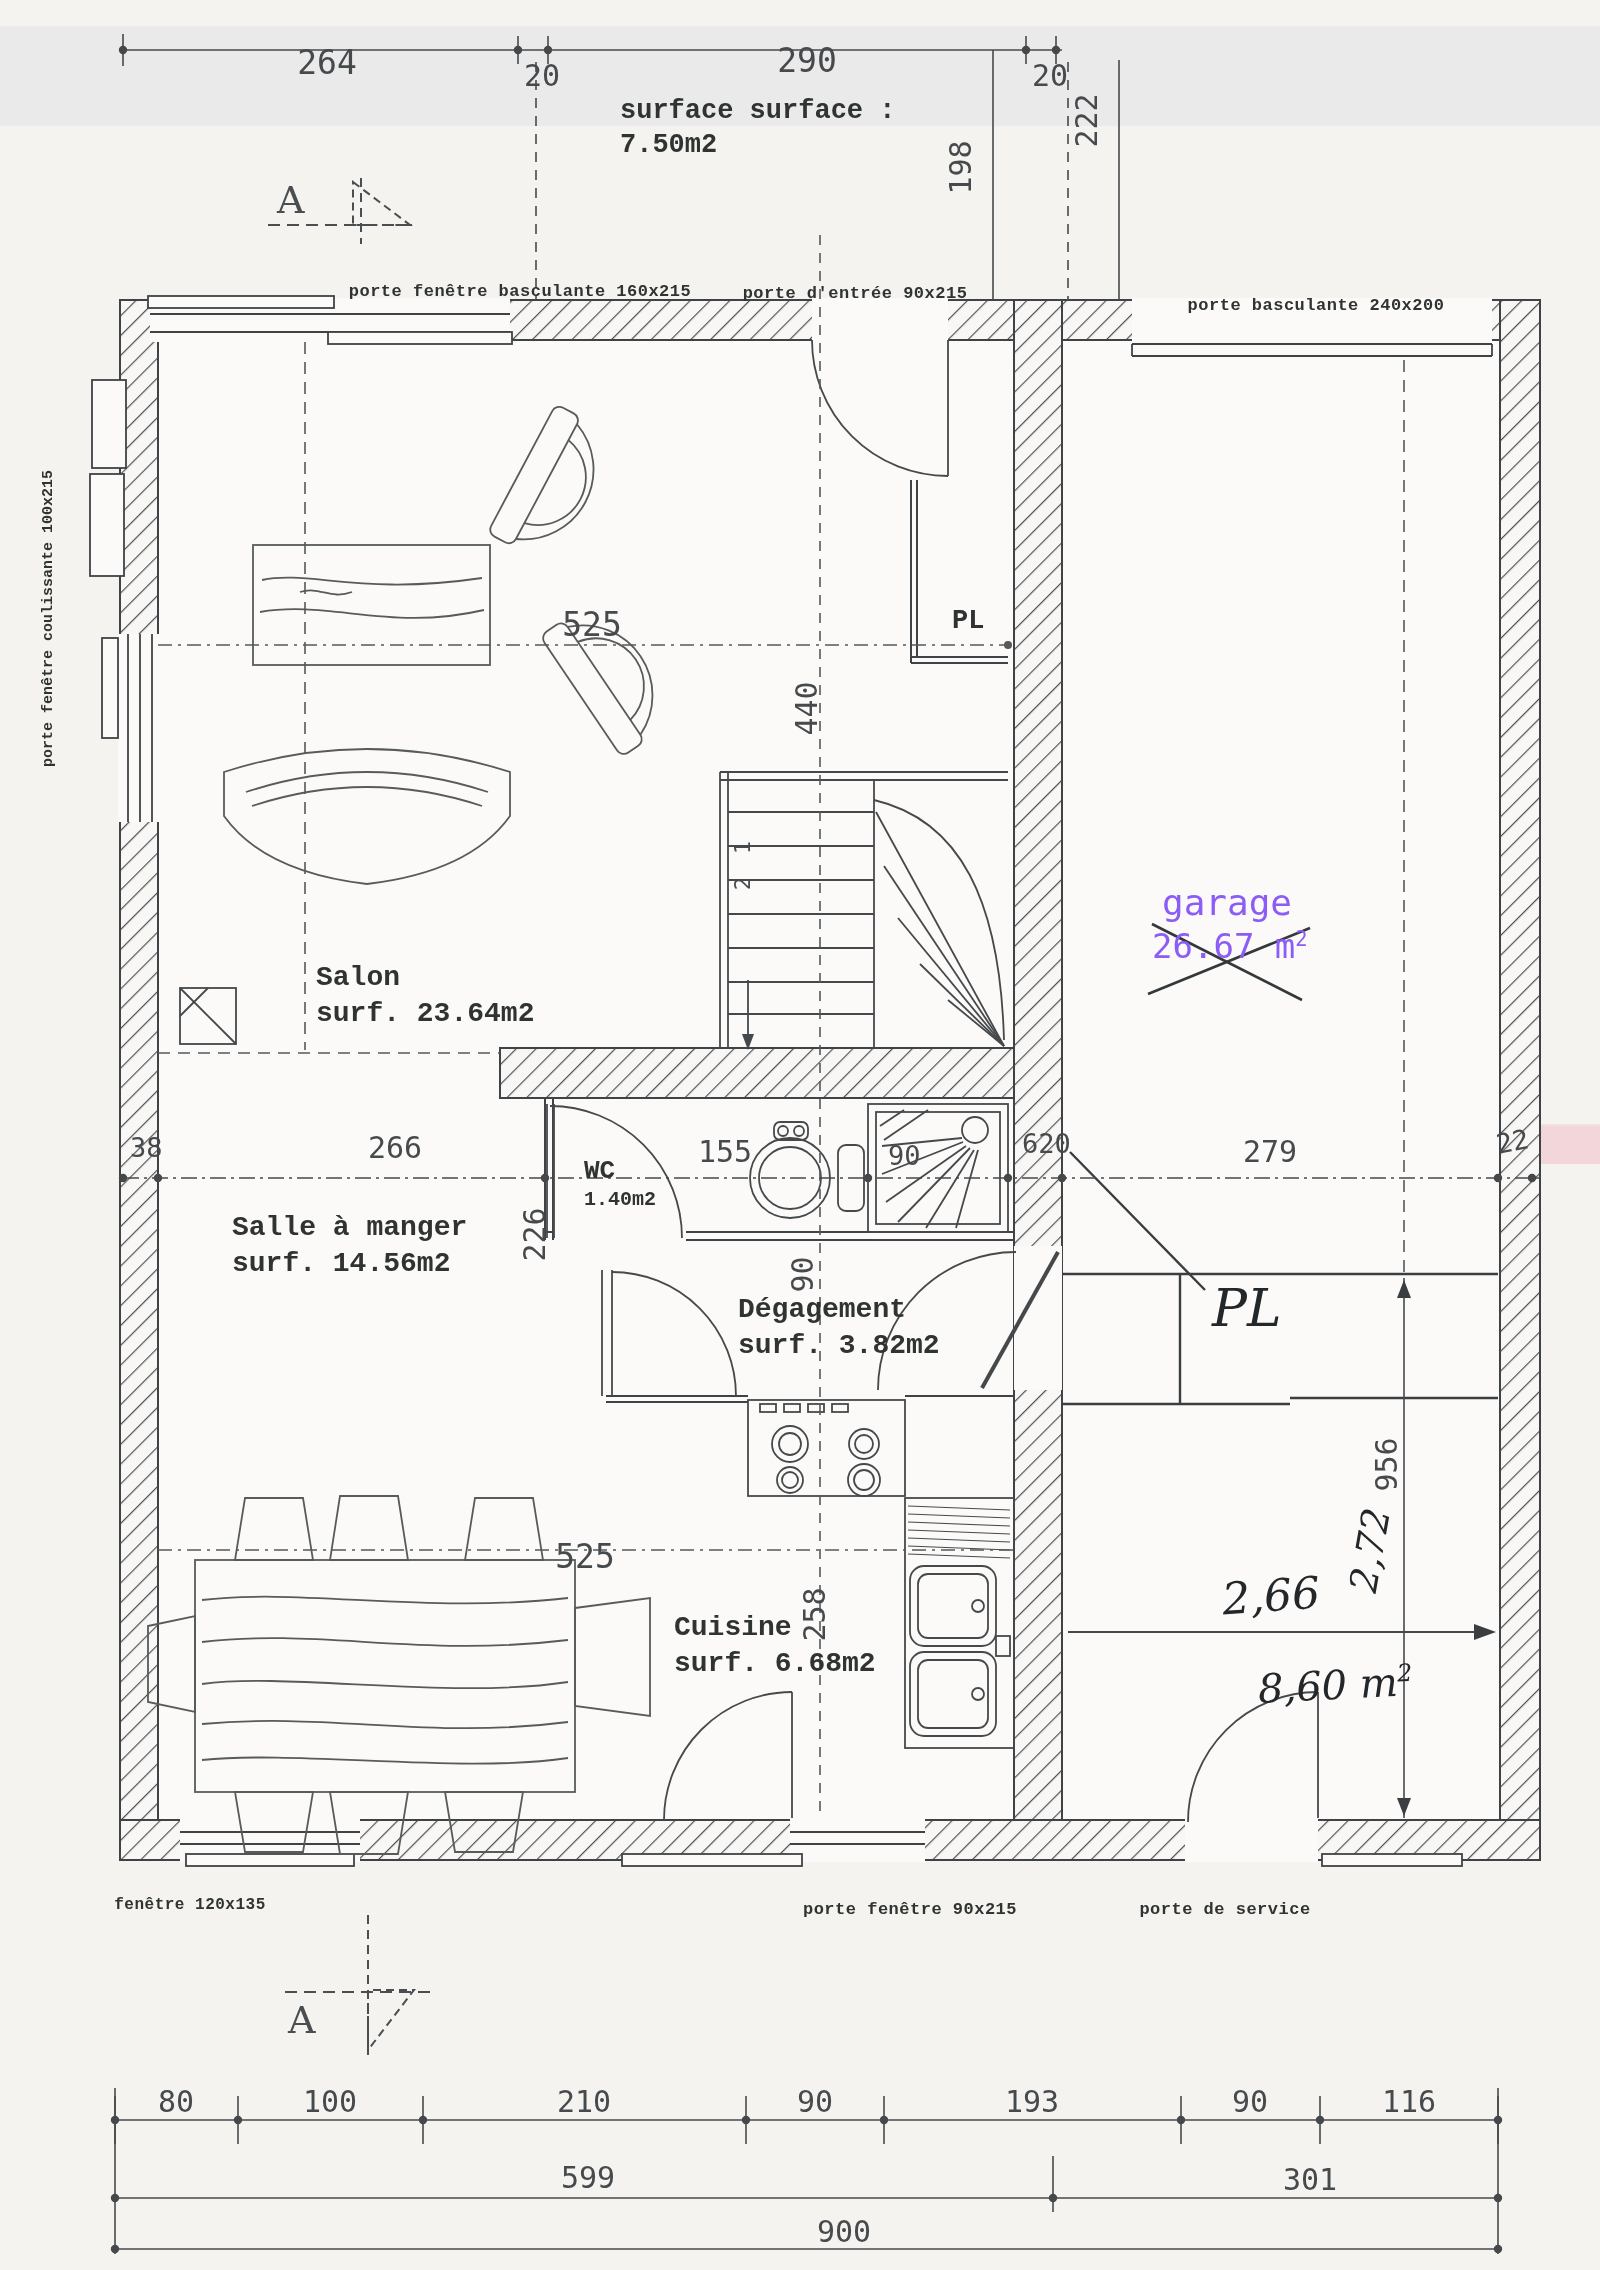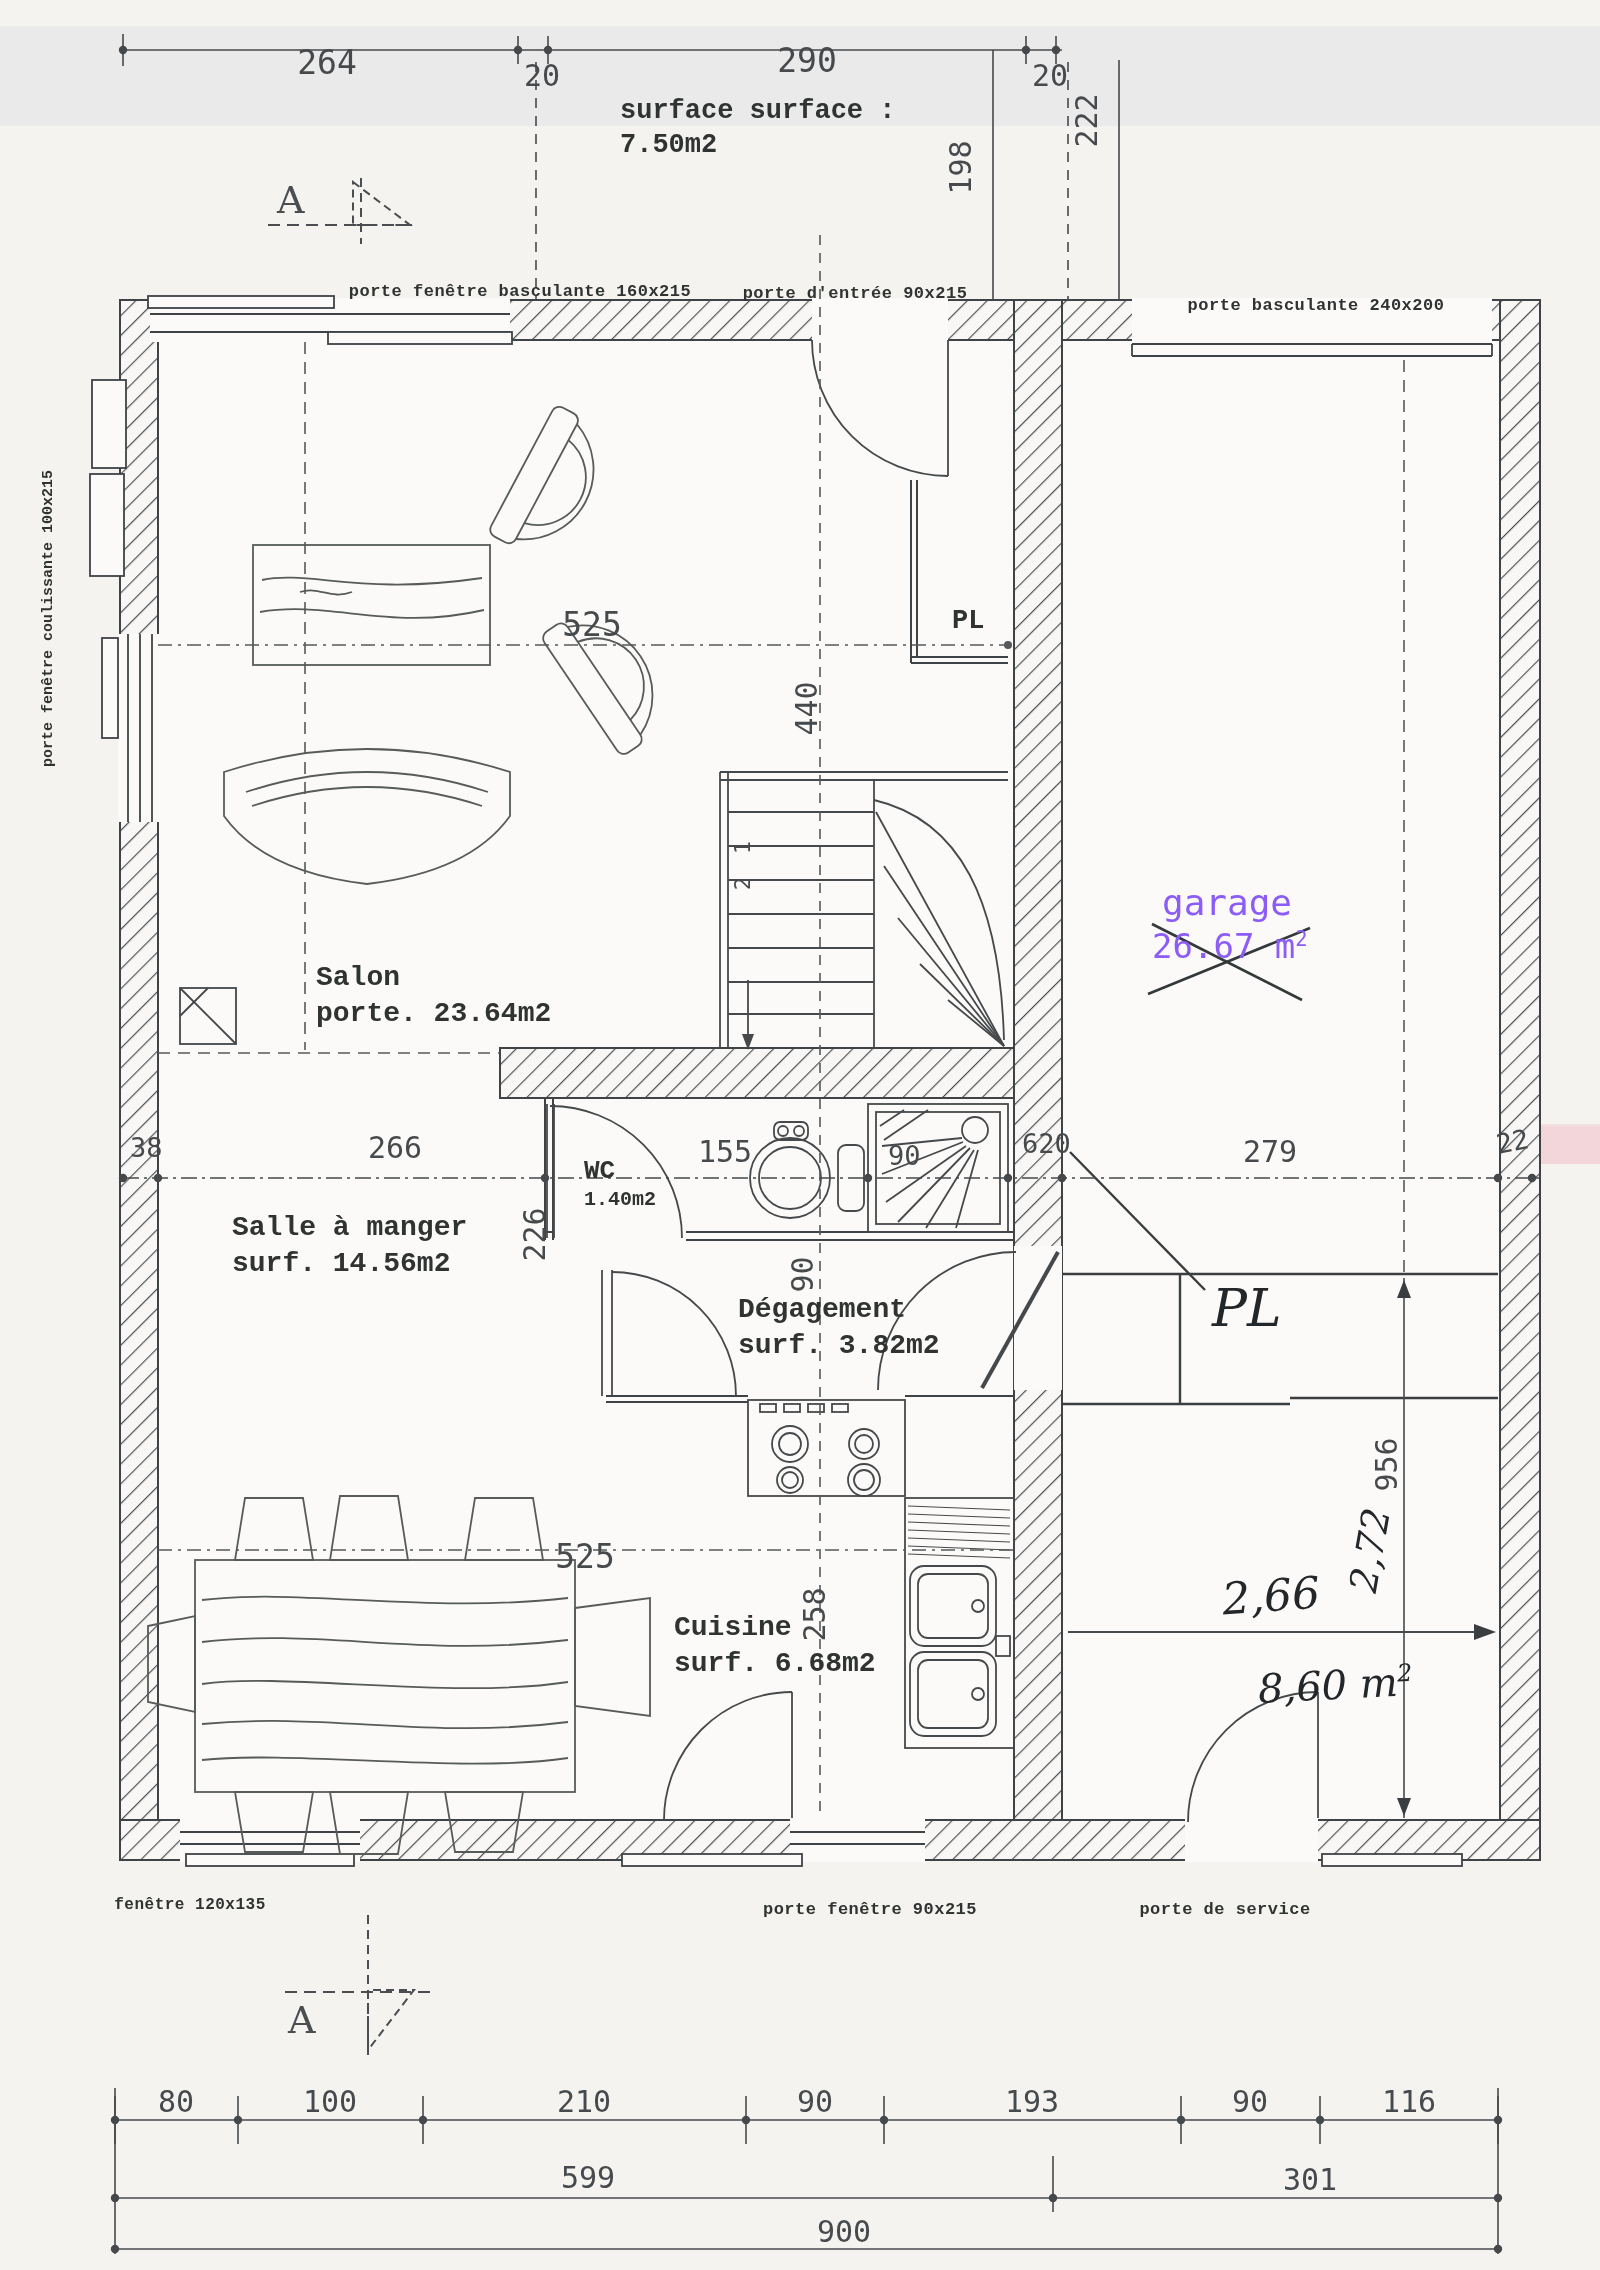--- a/index.html
+++ b/index.html
@@ -366,25 +366,25 @@
 <div class="t tw" style="left:620px;top:130px;font-size:27px">7.50m2</div>
 
 <div class="t serifA" style="left:277px;top:178px">A</div>
 <div class="t serifA" style="left:288px;top:1998px">A</div>
 
 <div class="t tw lbl c" style="left:289px;top:282px;width:462px">porte fenêtre basculante 160x215</div>
 <div class="t tw lbl c" style="left:700px;top:284px;width:310px">porte d'entrée 90x215</div>
 <div class="t tw lbl c" style="left:1186px;top:296px;width:260px">porte basculante 240x200</div>
 <div class="t tw rot c" style="left:-137px;top:610px;width:370px;font-size:15px">porte fenêtre coulissante 100x215</div>
 <div class="t tw lbl c" style="left:95px;top:1896px;width:190px;font-size:16px">fenêtre 120x135</div>
-<div class="t tw lbl c" style="left:740px;top:1900px;width:260px">porte fenêtre 90x215</div>
+<div class="t tw lbl c" style="left:780px;top:1900px;width:260px">porte fenêtre 90x215</div>
 <div class="t tw lbl c" style="left:1105px;top:1900px;width:240px">porte de service</div>
 
 <div class="t tw room" style="left:316px;top:960px">Salon</div>
-<div class="t tw room" style="left:316px;top:996px">porte. 23.64m2</div>
+<div class="t tw room" style="left:316px;top:996px">surf. 23.64m2</div>
 <div class="t tw room" style="left:232px;top:1210px">Salle à manger</div>
 <div class="t tw room" style="left:232px;top:1246px">surf. 14.56m2</div>
 <div class="t tw" style="left:584px;top:1156px;font-size:26px">WC</div>
 <div class="t tw" style="left:584px;top:1188px;font-size:20px">1.40m2</div>
 <div class="t tw room" style="left:738px;top:1292px">Dégagement</div>
 <div class="t tw room" style="left:738px;top:1328px">surf. 3.82m2</div>
 <div class="t tw room" style="left:674px;top:1610px">Cuisine</div>
 <div class="t tw room" style="left:674px;top:1646px">surf. 6.68m2</div>
 <div class="t tech" style="left:1162px;top:882px;font-size:36px">garage</div>
 <div class="t tech" style="left:1152px;top:926px;font-size:34px"><span>26.67 m</span><sup>2</sup></div>

